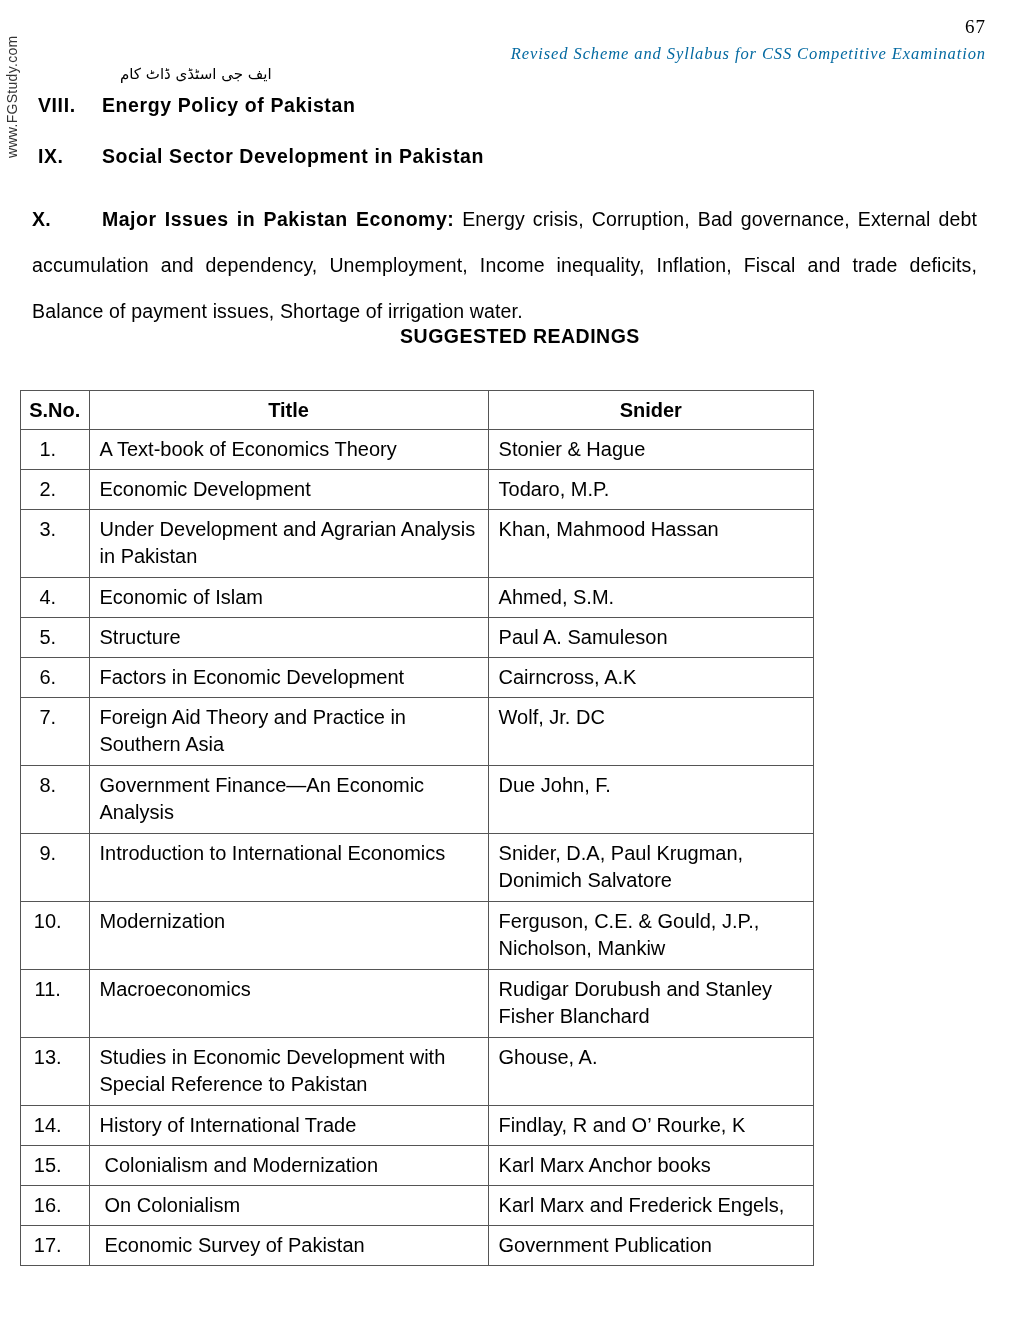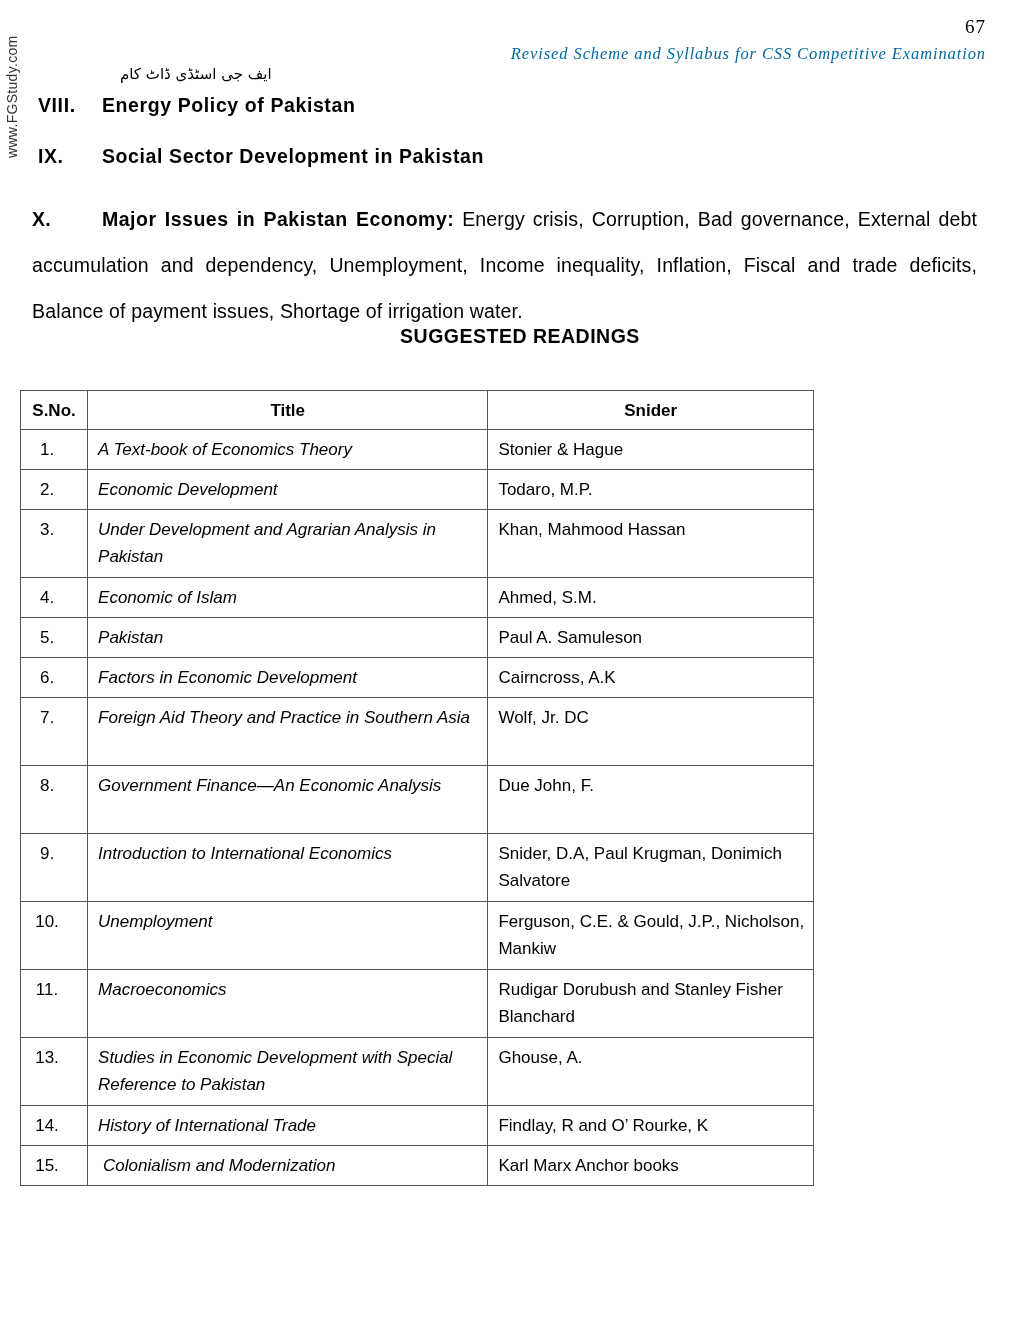--- a/index.html
+++ b/index.html
@@ -38,32 +38,32 @@
     font-size: 19.5px; line-height: 46px; letter-spacing: 0.15px; text-align: justify;
   }
   .para-x .num { font-weight: bold; display: inline-block; width: 70px; }
   .para-x .lead { font-weight: bold; letter-spacing: 0.5px; }
   .readings-title {
     position: absolute; left: 0; width: 1040px; top: 325px; text-align: center;
     font-weight: bold; font-size: 19.5px; letter-spacing: 0.5px;
   }
   table.readings {
     position: absolute; left: 20px; top: 390px; width: 794px;
-    border-collapse: collapse; font-size: 17px;
+    border-collapse: collapse; font-size: 20px;
   }
   table.readings th, table.readings td {
     border: 1.5px solid #555; vertical-align: top; padding: 0; line-height: 27px;
   }
   table.readings th { font-weight: bold; height: 38px; vertical-align: middle; text-align: center; }
   table.readings col.c1 { width: 75px; }
   table.readings col.c2 { width: 490px; }
   table.readings col.c3 { width: 406px; }
   table.readings td { padding-top: 6px; padding-bottom: 5px; }
   table.readings td.sno { text-align: center; padding-right: 14px; }
-  table.readings td.title { padding-left: 10px; padding-right: 6px; font-style: italic; }
+  table.readings td.title { padding-left: 10px; padding-right: 6px; }
   table.readings td.title.indent { padding-left: 15px; }
   table.readings td.author { padding-left: 10px; }
   tr.two td { height: 56px; }
   tr.one td { height: 28px; }
 </style>
 </head>
 <body>
 
 <div class="page-number">67</div>
 <div class="running-header">Revised Scheme and Syllabus for CSS Competitive Examination</div>
@@ -113,21 +113,21 @@
         <td class="title">Under Development and Agrarian Analysis in Pakistan</td>
         <td class="author">Khan, Mahmood Hassan</td>
       </tr>
       <tr class="one">
         <td class="sno">4.</td>
         <td class="title">Economic of Islam</td>
         <td class="author">Ahmed, S.M.</td>
       </tr>
       <tr class="one">
         <td class="sno">5.</td>
-        <td class="title">Pakistan</td>
+        <td class="title">Structure</td>
         <td class="author">Paul A. Samuleson</td>
       </tr>
       <tr class="one">
         <td class="sno">6.</td>
         <td class="title">Factors in Economic Development</td>
         <td class="author">Cairncross, A.K</td>
       </tr>
       <tr class="two">
         <td class="sno">7.</td>
         <td class="title">Foreign Aid Theory and Practice in Southern Asia</td>
@@ -138,21 +138,21 @@
         <td class="title">Government Finance—An Economic Analysis</td>
         <td class="author">Due John, F.</td>
       </tr>
       <tr class="two">
         <td class="sno">9.</td>
         <td class="title">Introduction to International Economics</td>
         <td class="author">Snider, D.A, Paul Krugman, Donimich Salvatore</td>
       </tr>
       <tr class="two">
         <td class="sno">10.</td>
-        <td class="title">Unemployment</td>
+        <td class="title">Modernization</td>
         <td class="author">Ferguson, C.E. &amp; Gould, J.P., Nicholson, Mankiw</td>
       </tr>
       <tr class="two">
         <td class="sno">11.</td>
         <td class="title">Macroeconomics</td>
         <td class="author">Rudigar Dorubush  and Stanley Fisher Blanchard</td>
       </tr>
       <tr class="two">
         <td class="sno">13.</td>
         <td class="title">Studies in Economic Development with Special Reference to Pakistan</td>
@@ -161,14 +161,24 @@
       <tr class="one">
         <td class="sno">14.</td>
         <td class="title">History of International Trade</td>
         <td class="author">Findlay, R and O’ Rourke, K</td>
       </tr>
       <tr class="one">
         <td class="sno">15.</td>
         <td class="title indent">Colonialism and Modernization</td>
         <td class="author">Karl Marx Anchor books</td>
       </tr>
+      <tr class="one">
+        <td class="sno">16.</td>
+        <td class="title indent">On Colonialism</td>
+        <td class="author">Karl Marx and Frederick Engels,</td>
+      </tr>
+      <tr class="one">
+        <td class="sno">17.</td>
+        <td class="title indent">Economic Survey of Pakistan</td>
+        <td class="author">Government Publication</td>
+      </tr>
     </tbody>
 </table>
 
 </body></html>

